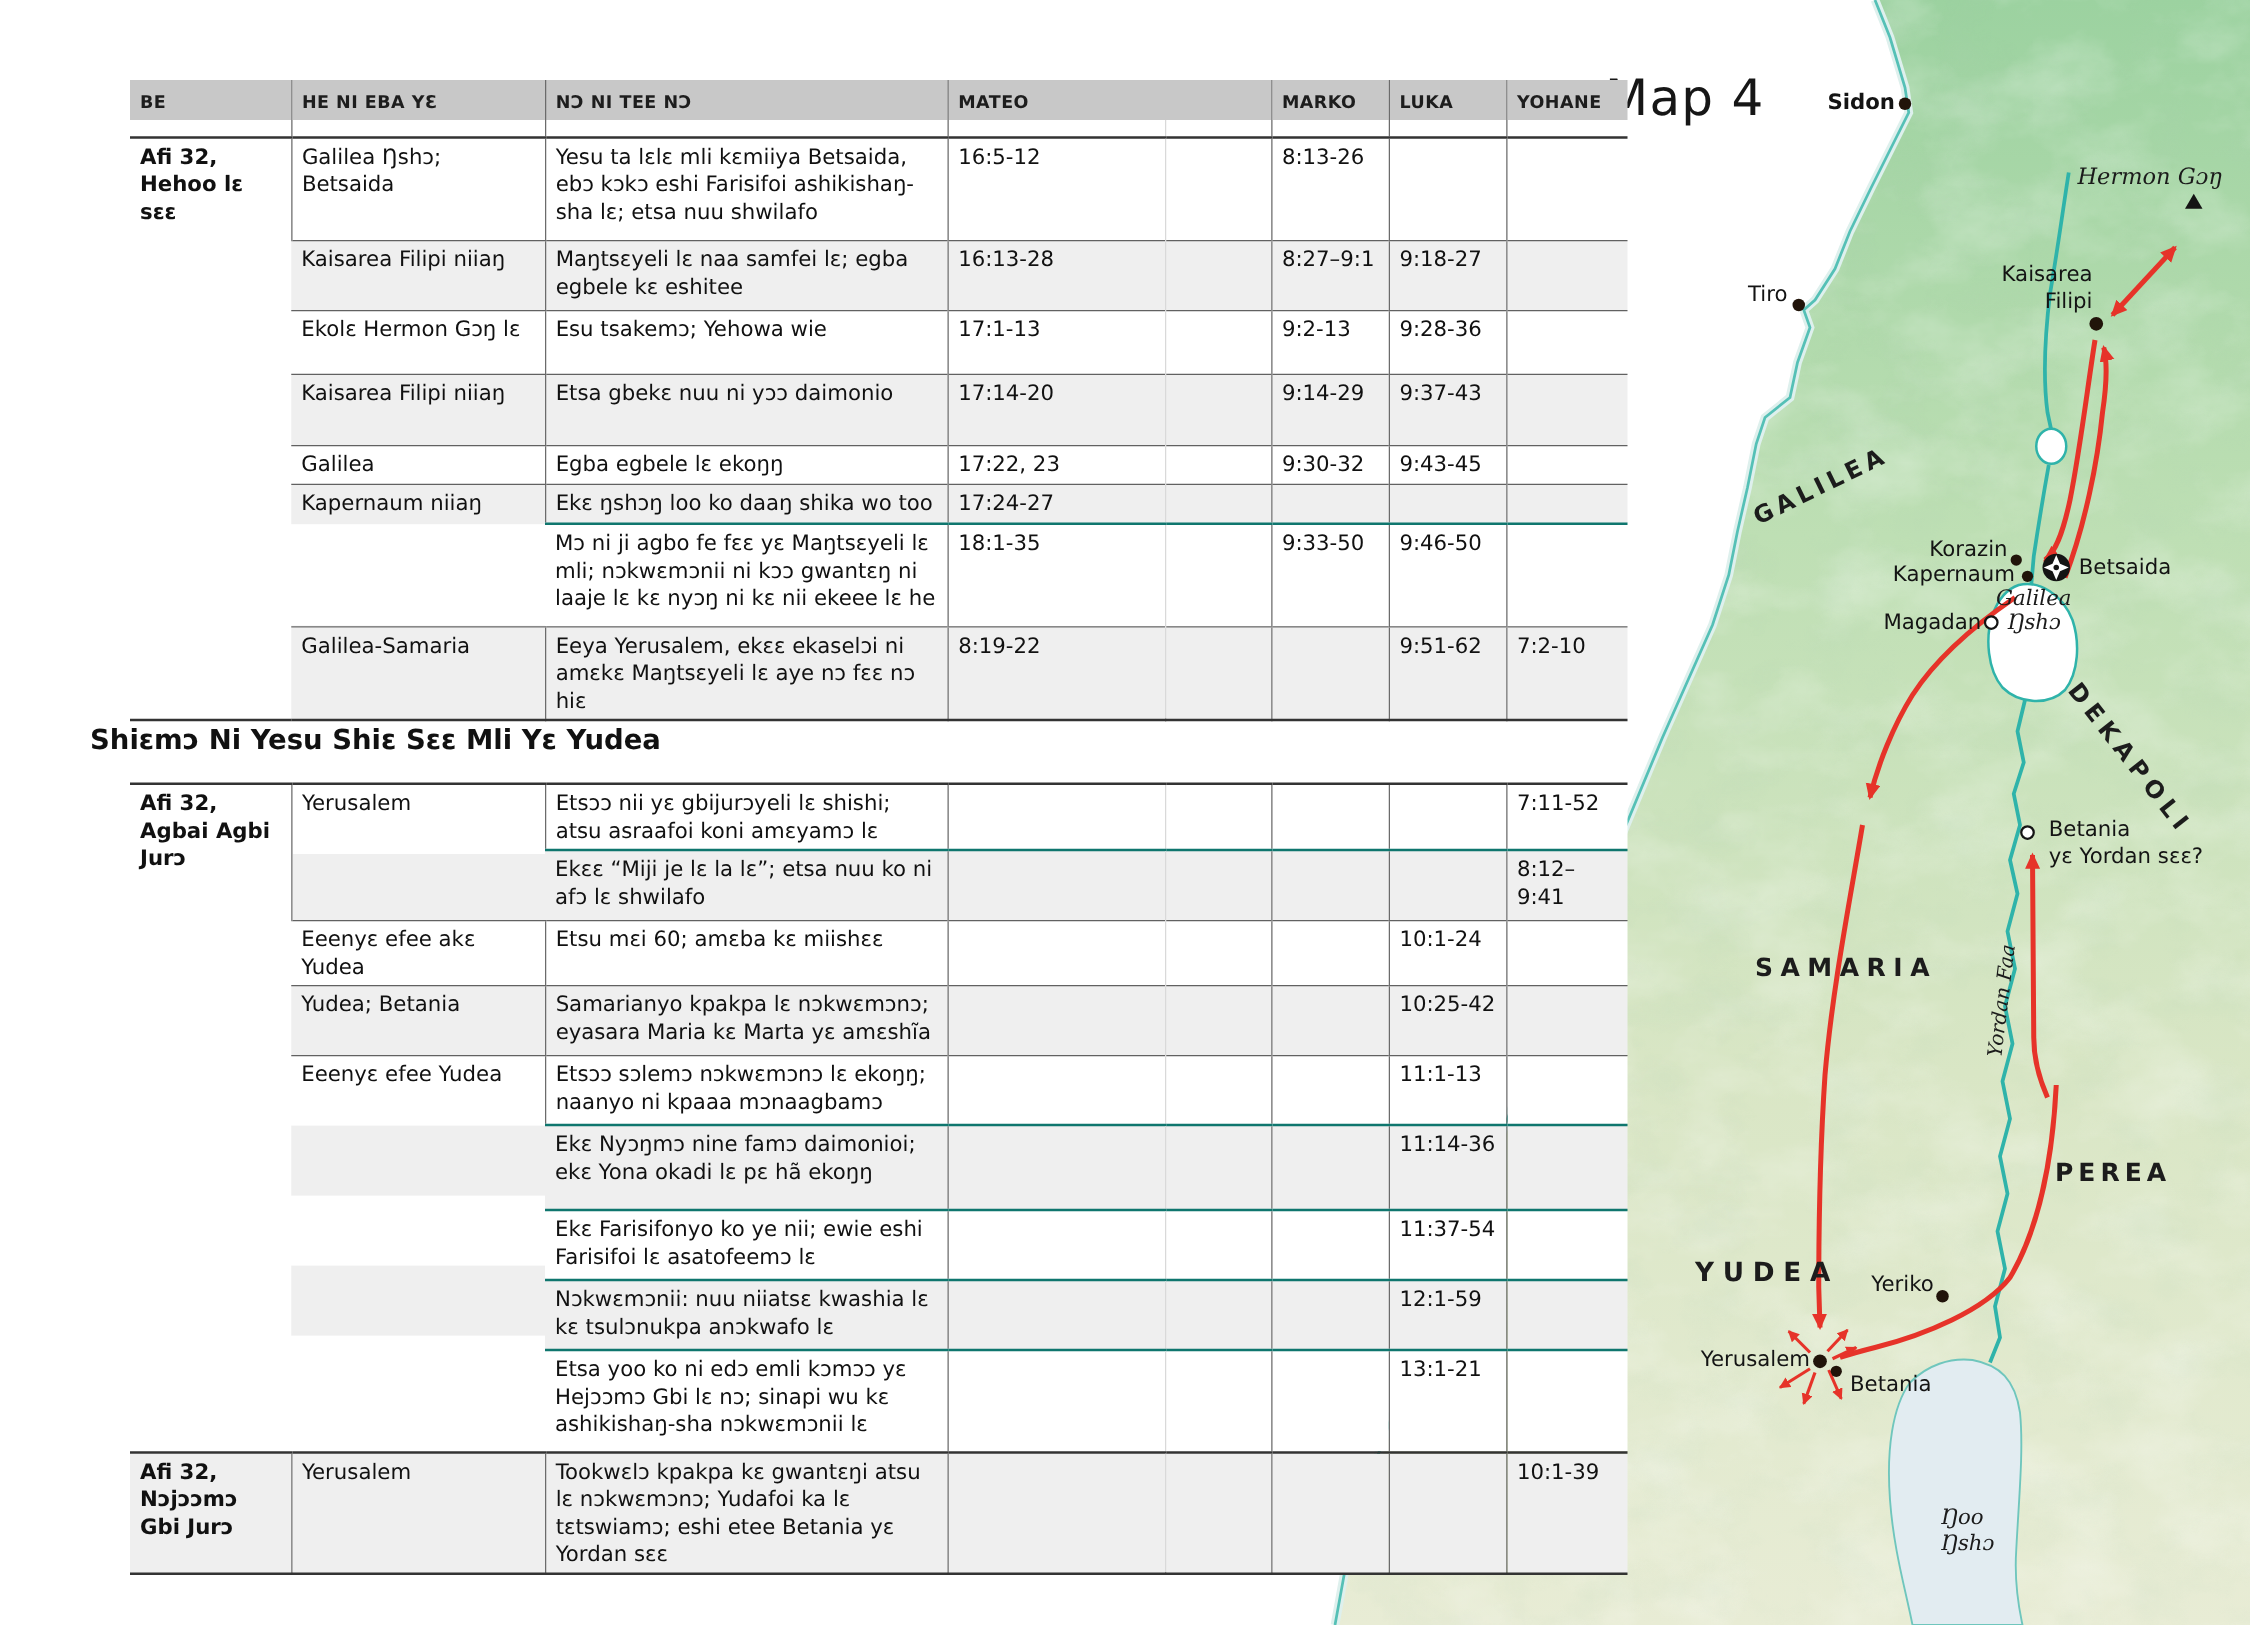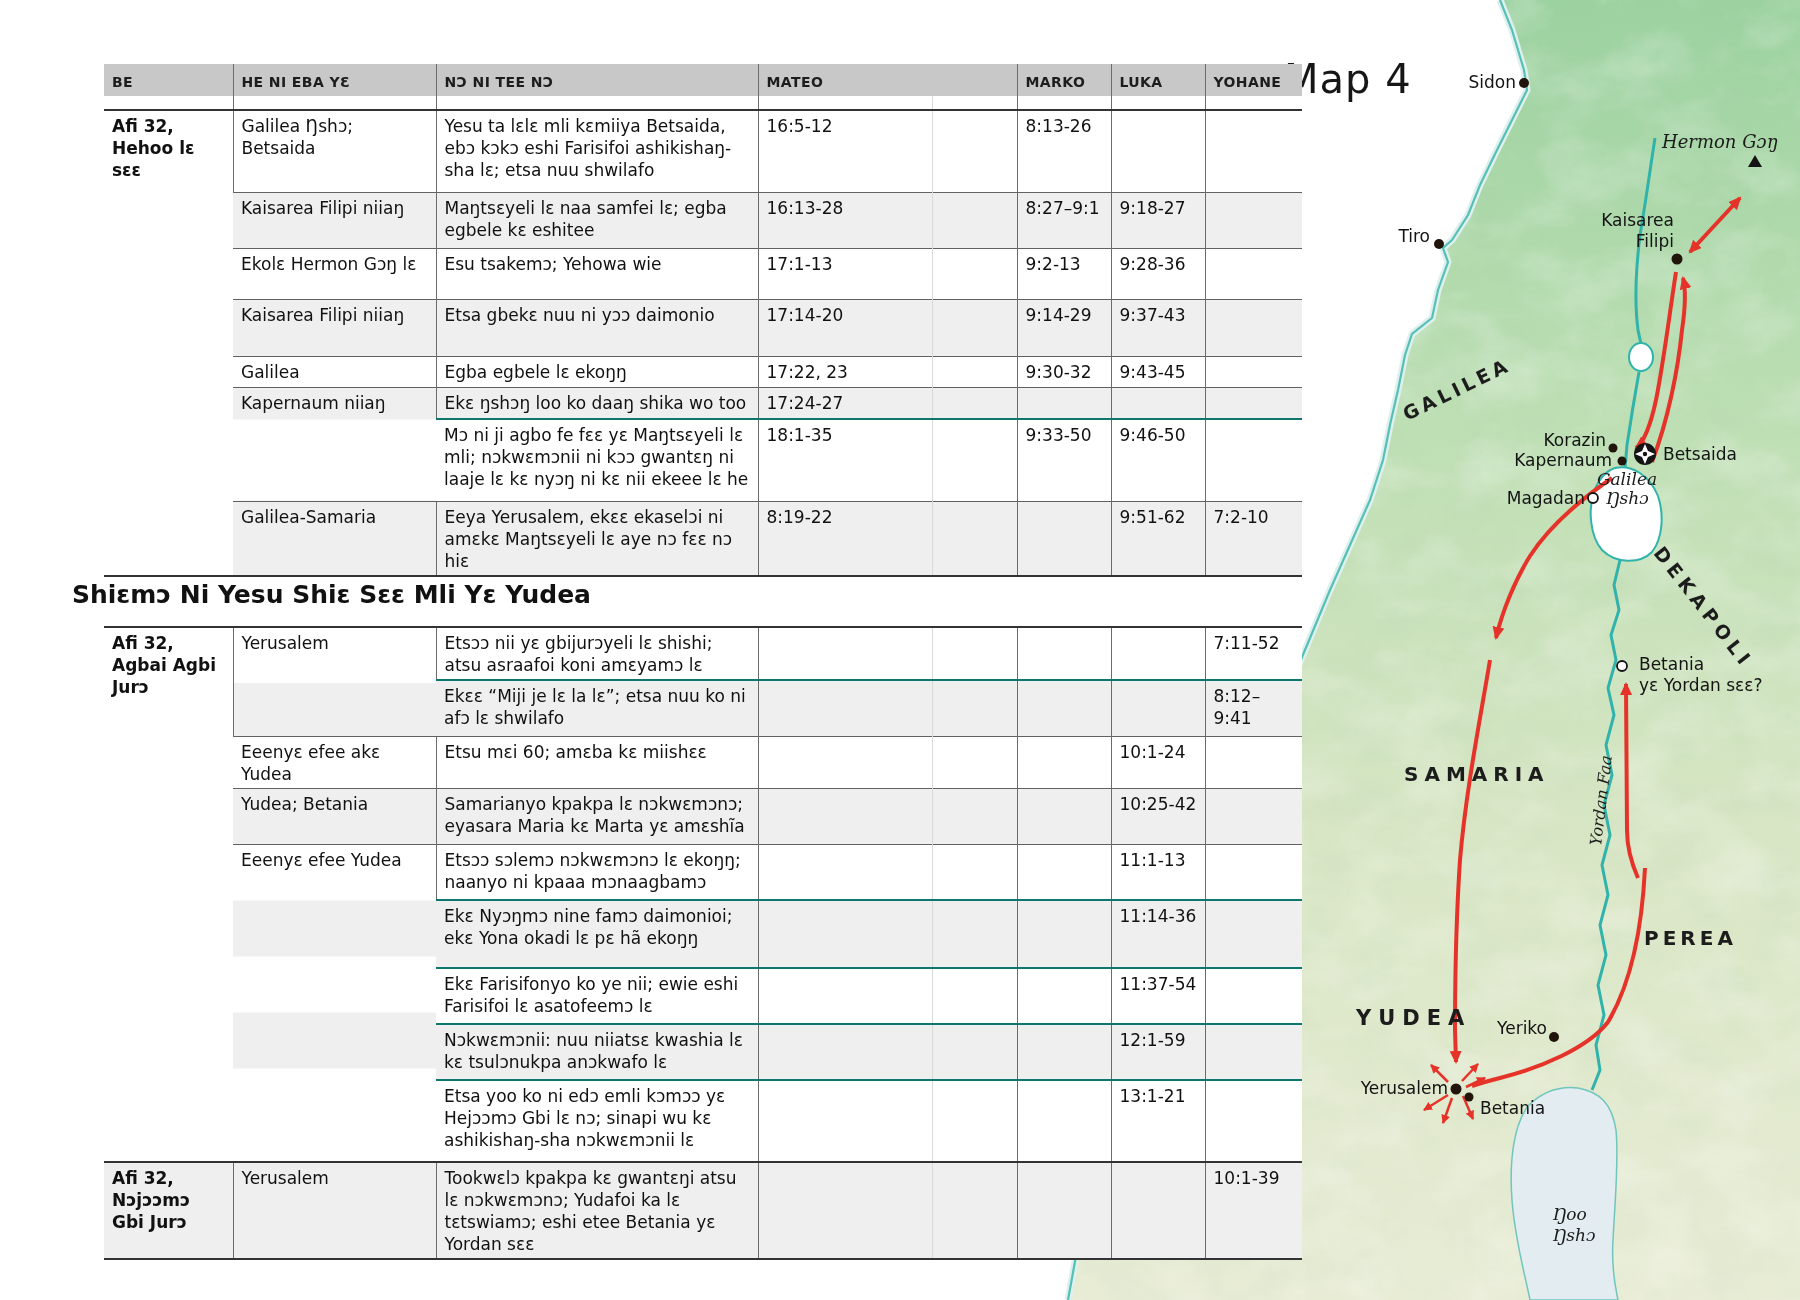--- a/index.html
+++ b/index.html
@@ -30,21 +30,21 @@
   tr.grp>td{border-top:1.5px solid #616161;}
   tr.sub>td{border-top:2px solid #0f766e;}
   tr.strong>td{border-top:2px solid #333;}
   tr.first>td{border-top:2px solid #333;}
   td.be{font-weight:bold;}
   td.span-white{background:#fff !important;}
   td.span-kap{background:linear-gradient(to bottom,#efefef 0 32px,#fff 32px) !important;}
   td.span-yer{background:linear-gradient(to bottom,#fff 0 55px,#efefef 55px) !important;}
   td.span-eey{background:linear-gradient(to bottom,#fff 0 56px,#efefef 56px 112px,#fff 112px 168px,
               #efefef 168px 224px,#fff 224px) !important;}
-  .section-heading{position:absolute;left:72px;top:580px;font-size:25px;font-weight:bold;z-index:2;}
+  .section-heading{position:absolute;left:72px;top:580px;font-size:22px;font-weight:bold;z-index:2;}
 </style>
 </head>
 <body>
 
 <div class="map">
   <svg width="800" height="1300" viewBox="0 0 800 1300">
     <defs>
       <linearGradient id="landg" x1="0" y1="0" x2="0" y2="1">
         <stop offset="0" stop-color="#9cd2a0"></stop>
         <stop offset="0.33" stop-color="#bedfb4"></stop>
@@ -111,21 +111,21 @@
       <circle cx="645" cy="454" r="2.2" fill="#141414"></circle>
     </g>
     <circle cx="593" cy="498" r="5" fill="#ffffff" stroke="#141414" stroke-width="1.8"></circle>
     <circle cx="622" cy="666" r="5" fill="#ffffff" stroke="#141414" stroke-width="1.8"></circle>
     <circle cx="554" cy="1037" r="5" fill="#21140a"></circle>
     <circle cx="456" cy="1089" r="5.5" fill="#21140a"></circle>
     <circle cx="469" cy="1097" r="4.5" fill="#21140a"></circle>
   </svg>
 
   <div class="map-title" style="left:284px;top:56px;">Map 4</div>
-  <div class="mlab r" style="right:284px;top:72px;">Sidon</div>
+  <div class="mlab r" style="right:284px;top:72px;font-weight:bold;">Sidon</div>
   <div class="mlab r" style="right:370px;top:226px;">Tiro</div>
   <div class="water" style="left:662px;top:131px;font-size:18px;">Hermon Gɔŋ</div>
   <div class="mlab r" style="right:126px;top:210px;line-height:21px;">
     <div>Kaisarea</div>
     <div>Filipi</div>
   </div>
   <div class="region" style="left:398px;top:378px;font-size:19px;letter-spacing:4px;transform:rotate(-26deg);">GALILEA</div>
   <div class="mlab r" style="right:194px;top:430px;text-align:right;">Korazin</div>
   <div class="mlab r" style="right:188px;top:450px;">Kapernaum</div>
   <div class="mlab" style="left:663px;top:444px;">Betsaida</div>

